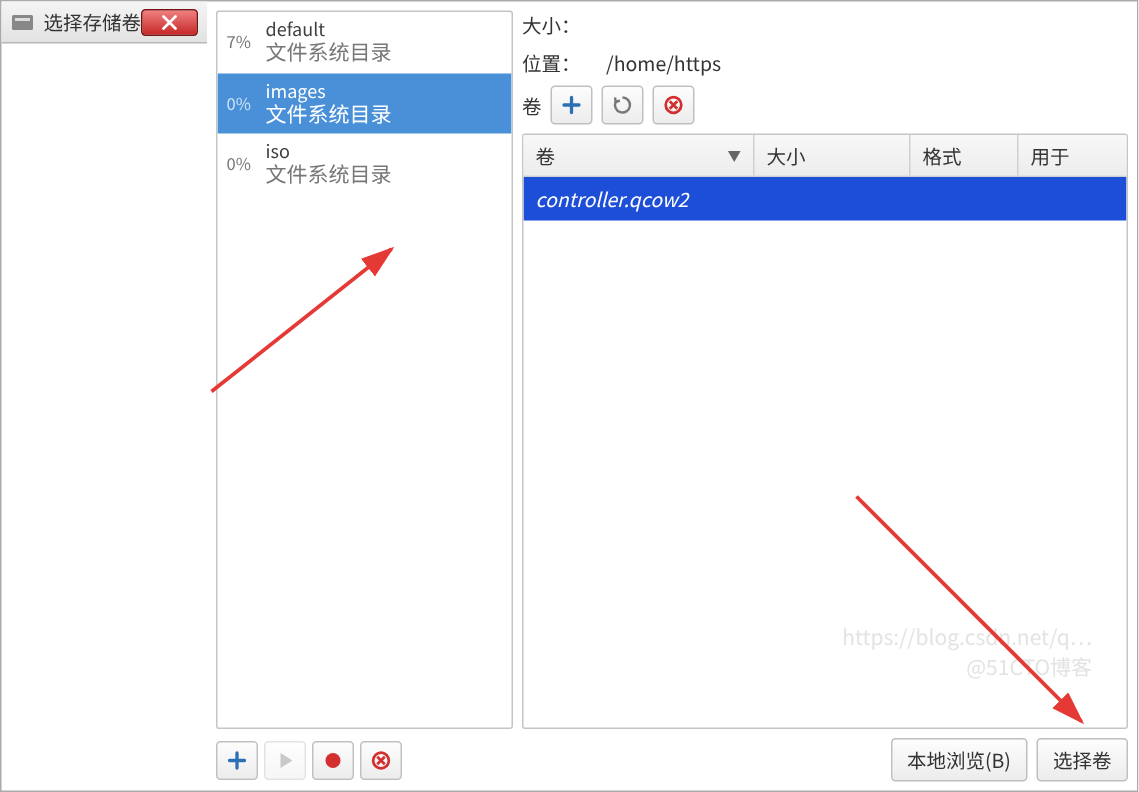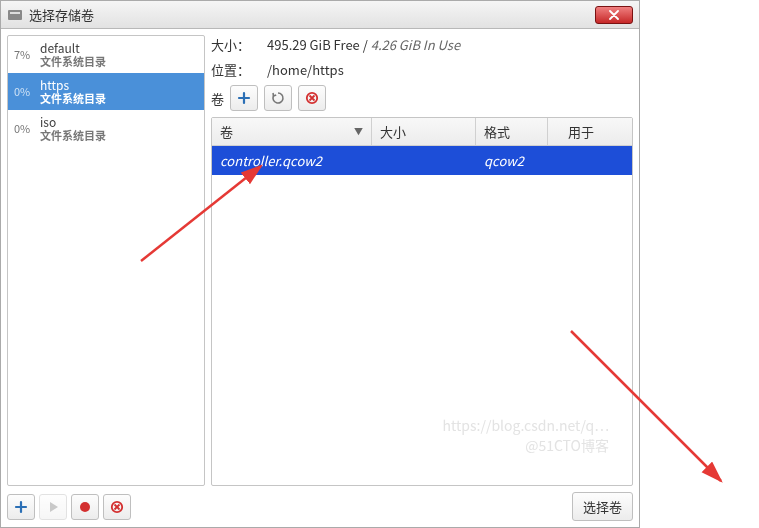--- a/index.html
+++ b/index.html
@@ -1,37 +1,37 @@
 <!DOCTYPE html>
 <html><head>
 <meta charset="utf-8">
 <style>
   * { box-sizing: border-box; margin: 0; padding: 0; font-family: "Noto Sans CJK SC", "Microsoft YaHei", sans-serif; }
   html, body { width: 759px; height: 528px; background: #fff; }
-  .window { width: 640px; height: 528px; display: flex; flex-direction: column; border: 1px solid #aaa; background: #fff; position: relative; }
+  .window { width: 759px; height: 528px; display: flex; border: 1px solid #aaa; background: #fff; position: relative; }
 
   
   .titlebar { height: 28px; background: linear-gradient(#f5f5f5,#e2e2e2); border-bottom: 1px solid #b8b8b8; display: flex; align-items: center; padding: 0 6px; font-size: 13px; color: #333; }
   .titlebar .app-icon { width: 16px; height: 16px; margin-right: 6px; display: flex; align-items: center; justify-content: center; }
   .titlebar .title { flex: 1; }
   .close-btn { width: 38px; height: 18px; background: linear-gradient(#f08080,#c62828); border: 1px solid #7a1212; border-radius: 3px; display: flex; align-items: center; justify-content: center; cursor: pointer; }
   .close-btn svg { width: 10px; height: 10px; }
 
   
   .body { flex: 1; display: flex; flex-direction: column; padding: 6px; }
   .main-row { flex: 1; display: flex; gap: 6px; min-height: 0; }
 
   
   .pool-panel { width: 198px; display: flex; flex-direction: column; border: 1px solid #c5c5c5; border-radius: 2px; background: #fff; }
   .pool-list { flex: 1; overflow: auto; }
   .pool-item { display: flex; align-items: center; padding: 4px 6px; font-size: 12px; cursor: pointer; }
   .pool-item .pct { width: 26px; color: #777; font-size: 11px; }
   .pool-item .names { display: flex; flex-direction: column; line-height: 1.25; }
   .pool-item .names .p-name { color: #404040; }
-  .pool-item .names .p-sub { color: #777; font-size: 11px; font-weight: bold; }
+  .pool-item .names .p-sub { color: #777; font-size: 14px; }
   .pool-item.selected { background: #4a90d9; color: #fff; }
   .pool-item.selected .pct { color: #cde1f5; }
   .pool-item.selected .p-name, .pool-item.selected .p-sub { color: #fff; }
 
   
   .detail { flex: 1; display: flex; flex-direction: column; gap: 6px; min-width: 0; justify-content: flex-end; }
   .info-row { display: flex; gap: 8px; font-size: 13px; color: #333; align-items: baseline; }
   .info-row .k { width: 48px; color: #333; }
   .info-row .free { color: #333; }
   .info-row .inuse { font-style: italic; color: #666; }
@@ -40,21 +40,21 @@
   .icon-btn { width: 28px; height: 26px; border: 1px solid #bfbfbf; border-radius: 3px; background: linear-gradient(#fdfdfd,#ececec); display: flex; align-items: center; justify-content: center; cursor: pointer; }
   .icon-btn svg { width: 14px; height: 14px; }
   .icon-btn.disabled { opacity: .45; cursor: default; }
 
   .vol-table { flex: 1; border: 1px solid #c5c5c5; border-radius: 2px; background: #fff; display: flex; flex-direction: column; min-height: 0; }
   .vt-head { display: flex; background: linear-gradient(#f8f8f8,#ececec); border-bottom: 1px solid #d0d0d0; font-size: 13px; color: #333; }
   .vt-head .col { padding: 4px 8px; border-right: 1px solid #d0d0d0; display: flex; align-items: center; gap: 4px; }
   .col-name { flex: 1; }
   .col-size { width: 104px; }
   .col-fmt  { width: 72px; }
-  .col-used { width: 72px; border-right: none !important; margin-left: 12px; }
+  .col-used { width: 72px; border-right: none !important; }
   .vt-body { flex: 1; overflow: auto; }
   .vt-row { display: flex; font-size: 13px; padding: 3px 0; }
   .vt-row .cell { padding: 2px 8px; overflow: hidden; text-overflow: ellipsis; white-space: nowrap; }
   .vt-row.selected { background: #1d4ed8; color: #fff; font-style: italic; }
   .sort-caret { font-size: 9px; color: #666; margin-left: auto; }
 
   
   .footer { display: flex; align-items: center; padding-top: 6px; gap: 6px; }
   .footer .spacer { flex: 1; }
   .text-btn { padding: 4px 10px; font-size: 13px; border: 1px solid #bfbfbf; border-radius: 3px; background: linear-gradient(#fdfdfd,#ececec); cursor: pointer; color: #333; }
@@ -95,40 +95,37 @@
             <div class="pool-item">
               <span class="pct">7%</span>
               <span class="names">
                 <span class="p-name">default</span>
                 <span class="p-sub">文件系统目录</span>
               </span>
             </div>
             <div class="pool-item selected">
               <span class="pct">0%</span>
               <span class="names">
-                <span class="p-name">https</span>
+                <span class="p-name">images</span>
                 <span class="p-sub">文件系统目录</span>
               </span>
             </div>
             <div class="pool-item">
               <span class="pct">0%</span>
               <span class="names">
                 <span class="p-name">iso</span>
                 <span class="p-sub">文件系统目录</span>
               </span>
             </div>
           </div>
       </div>
 
       <div class="detail">
         <div class="info-row">
           <span class="k">大小：</span>
-          <span>
-            <span class="free">495.29 GiB Free</span><span> / </span><span class="inuse">4.26 GiB In Use</span>
-          </span>
         </div>
         <div class="info-row">
           <span class="k">位置：</span>
           <span>/home/https</span>
         </div>
 
         <div class="vol-bar">
           <span class="label">卷</span>
           <div class="icon-btn">
             <svg viewBox="0 0 14 14">
@@ -161,21 +158,20 @@
             <div class="col col-fmt">
                 <span>格式</span>
               </div>
             <div class="col col-used">
                 <span>用于</span>
               </div>
           </div>
           <div class="vt-body" id="vt-body">
               <div class="vt-row selected">
                 <div class="cell col-name">controller.qcow2</div>
-                <div class="cell col-fmt">qcow2</div>
                 <div class="cell col-used"></div>
               </div>
             </div>
         </div>
       </div>
     </div>
 
     <div class="footer">
       <div class="tool-cluster">
         <div class="icon-btn">
@@ -194,20 +190,21 @@
             </svg>
         </div>
         <div class="icon-btn">
           <svg viewBox="0 0 14 14">
               <circle cx="7" cy="7" r="5.2" fill="none" stroke="#d32f2f" stroke-width="1.8"></circle>
               <path d="M4.5 4.5 L9.5 9.5 M9.5 4.5 L4.5 9.5" stroke="#d32f2f" stroke-width="1.8"></path>
             </svg>
         </div>
       </div>
       <div class="spacer"></div>
+      <div class="text-btn">本地浏览(B)</div>
       <div class="text-btn">选择卷</div>
     </div>
   </div>
 
   <div class="watermark-area">
     <div>https://blog.csdn.net/q…</div>
     <div style="text-align:right">@51CTO博客</div>
   </div>
 
   <div class="annot" style="left:130px; top:150px;">

